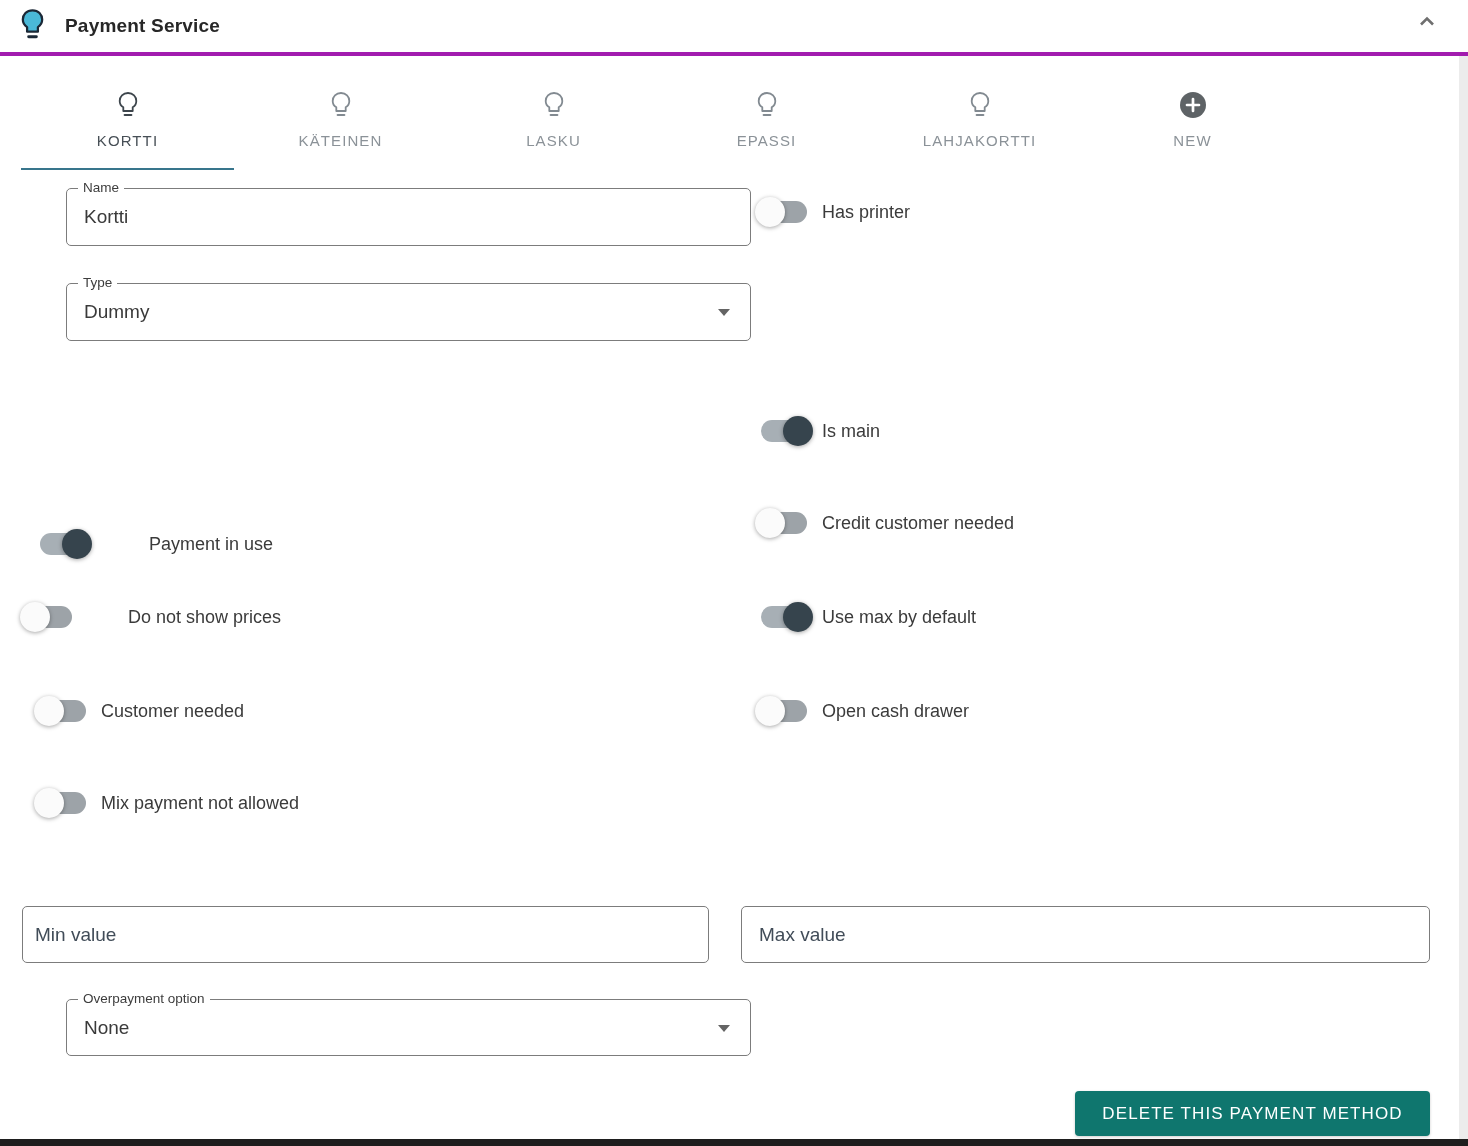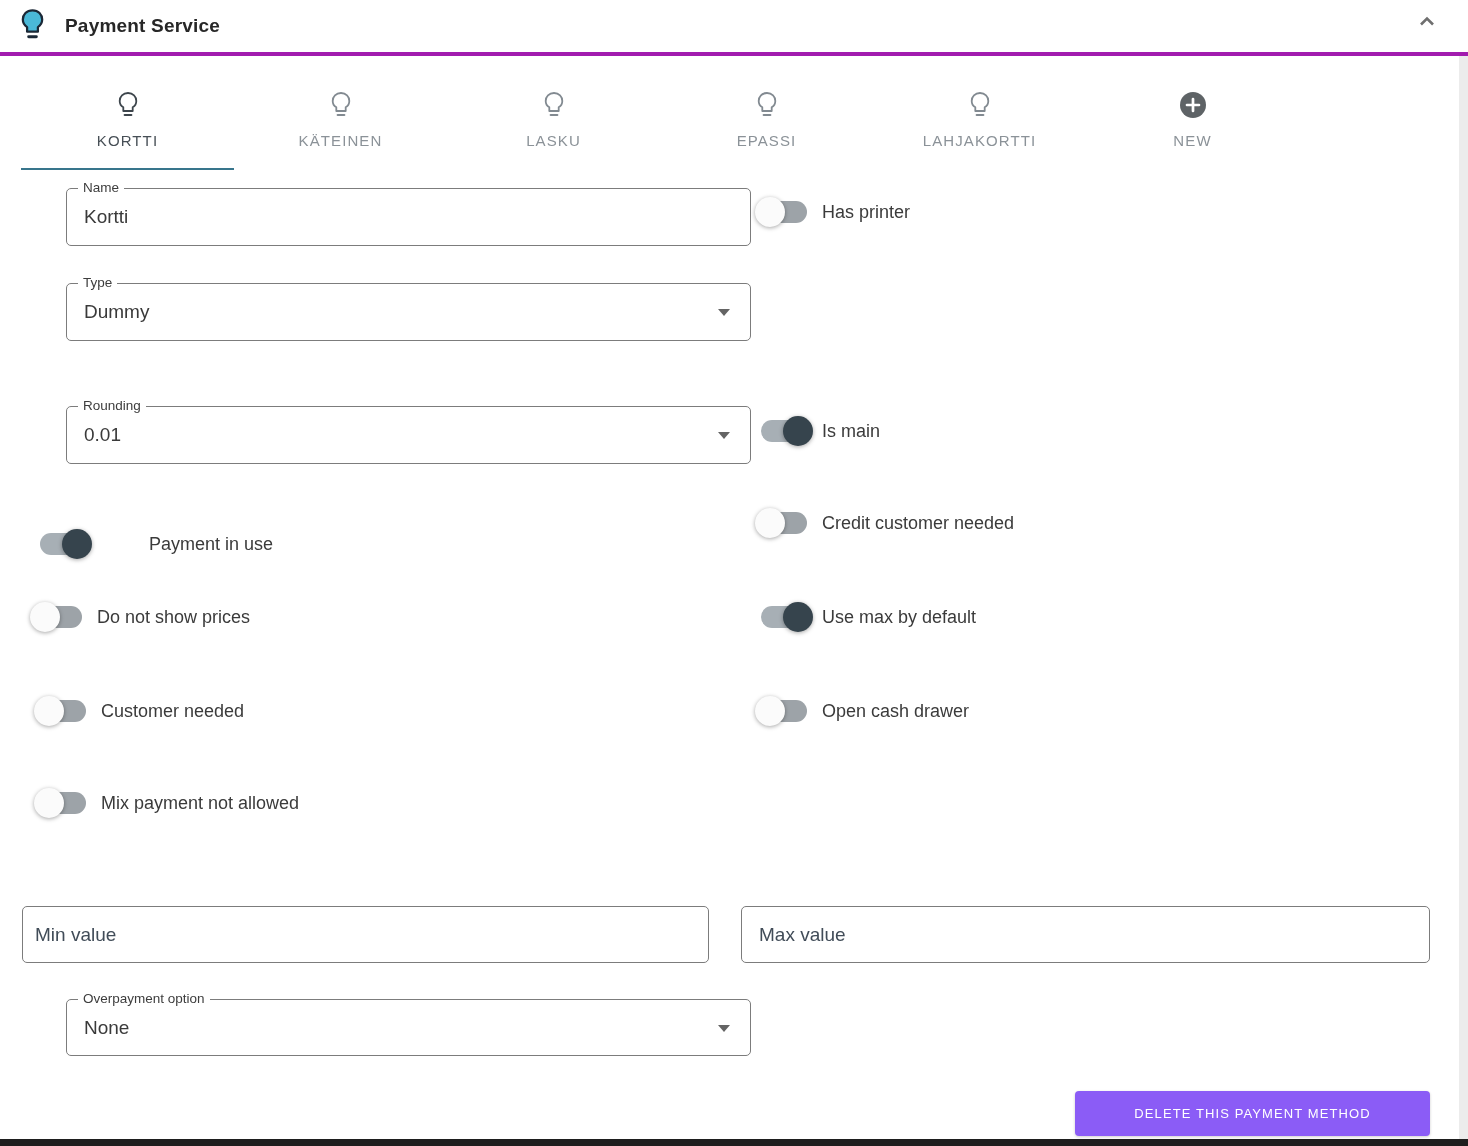--- a/index.html
+++ b/index.html
@@ -35,21 +35,21 @@
   
   .trow{position:absolute;height:30px;display:flex;align-items:center;}
   .switch{position:relative;width:58px;height:30px;flex:none;cursor:pointer;}
   .switch .track{position:absolute;left:6px;top:4px;width:46px;height:22px;border-radius:11px;background:#9da3a8;}
   .switch .thumb{position:absolute;left:0;top:0;width:30px;height:30px;border-radius:50%;background:#fbfbfb;box-shadow:0 1px 4px rgba(0,0,0,.35);}
   .switch.on .track{background:#a7afb5;}
   .switch.on .thumb{left:28px;background:#36444d;}
   .tog-label{margin-left:9px;font-size:18px;color:#3b3b3b;}
 
   
-  .delete-btn{position:absolute;left:1075px;top:1091px;width:355px;height:45px;background:#8b5cf6;border:none;border-radius:4px;color:#fff;font-size:13px;letter-spacing:1.1px;font-family:"Liberation Sans",sans-serif;cursor:pointer;box-shadow:0 1px 3px rgba(0,0,0,.2);}
+  .delete-btn{position:absolute;left:1075px;top:1091px;width:355px;height:45px;background:#0f766e;border:none;border-radius:4px;color:#fff;font-size:17px;letter-spacing:1.1px;font-family:"Liberation Sans",sans-serif;cursor:pointer;box-shadow:0 1px 3px rgba(0,0,0,.2);}
 
   
   .scroll-strip{position:absolute;left:1459px;top:56px;width:9px;height:1083px;background:#ececec;}
   .bottom-bar{position:absolute;left:0;top:1139px;width:1468px;height:7px;background:#1e1e1e;}
 </style>
 </head>
 <body>
 
 <div class="app">
 
@@ -129,34 +129,29 @@
     <span class="flabel">Name</span>
     <input class="finput" type="text" value="Kortti" style="">
   </div>
 
   <div class="field select" style="top:283px;">
     <span class="flabel">Type</span>
     <span class="fvalue">Dummy</span>
     <span class="caret"></span>
   </div>
 
-  <div class="field select" style="top:406px;">
-    <span class="flabel">Rounding</span>
-    <span class="fvalue">0.01</span>
-    <span class="caret"></span>
-  </div>
 
   <div class="trow" style="left:34px;top:529px;gap:48px;">
     <div class="switch on">
       <div class="track"></div>
       <div class="thumb"></div>
     </div>
     <span class="tog-label">Payment in use</span>
   </div>
-  <div class="trow" style="left:30px;top:602px;">
+  <div class="trow" style="left:20px;top:602px;gap:41px;">
     <div class="switch">
       <div class="track"></div>
       <div class="thumb"></div>
     </div>
     <span class="tog-label">Do not show prices</span>
   </div>
   <div class="trow" style="left:34px;top:696px;">
     <div class="switch">
       <div class="track"></div>
       <div class="thumb"></div>

